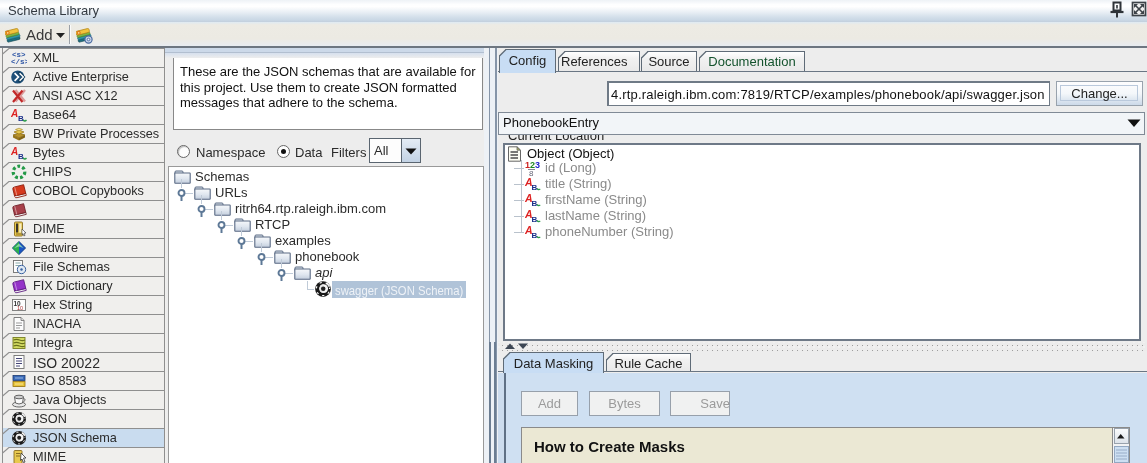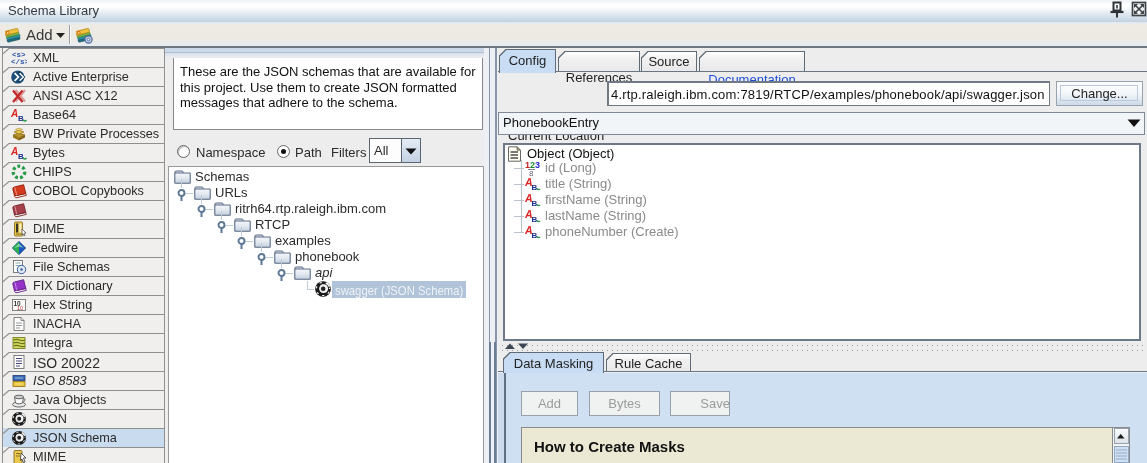--- a/index.html
+++ b/index.html
@@ -269,21 +269,21 @@
 <div class="abs" style="left:9px;top:371px;width:155px;height:1px;background:#8f8f8f;"></div>
 <svg class="abs" style="left:2px;top:371px;" width="8" height="7">
     <line x1="0" y1="6.5" x2="7.5" y2="0" stroke="#8f8f8f" stroke-width="1.1"></line>
   </svg>
 <svg class="abs" style="left:11px;top:373px;" width="16" height="16" viewBox="0 0 16 16">
     <rect x="2" y="2.5" width="12" height="5" fill="#3a6ab8" stroke="#1c3a70" stroke-width="0.8"></rect>
     <rect x="2" y="8.5" width="12" height="5" fill="#e8c43a" stroke="#93700e" stroke-width="0.8"></rect>
     <line x1="4" y1="5" x2="12" y2="5" stroke="#9ab8e0"></line>
     <line x1="4" y1="11" x2="12" y2="11" stroke="#f6e59a"></line>
   </svg>
-<div class="abs" style="left:33px;top:374px;font-size:12.7px;color:#2b2b2b;font-style:italic;">ISO 8583</div>
+<div class="abs" style="left:33px;top:374px;font-size:12.7px;color:#2b2b2b;">ISO 8583</div>
 <div class="abs" style="left:2px;top:390px;width:162px;height:19px;background:#f0efed;"></div>
 <div class="abs" style="left:9px;top:390px;width:155px;height:1px;background:#8f8f8f;"></div>
 <svg class="abs" style="left:2px;top:390px;" width="8" height="7">
     <line x1="0" y1="6.5" x2="7.5" y2="0" stroke="#8f8f8f" stroke-width="1.1"></line>
   </svg>
 <svg class="abs" style="left:11px;top:392px;" width="16" height="16" viewBox="0 0 16 16">
     <ellipse cx="8" cy="12.5" rx="6.5" ry="2.5" fill="#e8e8e8" stroke="#555" stroke-width="0.9"></ellipse>
     <path d="M3.5 5 L4.5 11 Q8 13 11.5 11 L12.5 5 Z" fill="#fafafa" stroke="#555" stroke-width="0.9"></path>
     <ellipse cx="8" cy="5" rx="4.5" ry="1.8" fill="#d0d0d0" stroke="#555" stroke-width="0.9"></ellipse>
     <path d="M12.5 6.5 q3 0.5 0 3.5" fill="none" stroke="#555" stroke-width="0.9"></path>
@@ -330,21 +330,21 @@
   </svg>
 <div class="abs" style="left:33px;top:450px;font-size:12.7px;color:#2b2b2b;">MIME</div>
 <div class="abs" style="left:2px;top:48px;width:1px;height:415px;background:#8f8f8f;"></div>
 <div class="abs" style="left:164px;top:48px;width:1px;height:415px;background:#8f8f8f;"></div>
 <div class="abs" style="left:173px;top:56px;width:310px;height:74px;background:#fff;border:1px solid #888;"></div>
 <div class="abs" style="left:180px;top:64px;font-size:13px;color:#111;line-height:15.5px;">These are the JSON schemas that are available for<br>this project. Use them to create JSON formatted<br>messages that adhere to the schema.</div>
 <div class="abs" style="left:177px;top:145px;width:13px;height:13px;border-radius:50%;background:#fdfdfd;border:1px solid #666;box-shadow:inset 1px 1px 1px #bbb;"></div>
 <div class="abs t13" style="left:196px;top:145px;">Namespace</div>
 <div class="abs" style="left:277px;top:145px;width:13px;height:13px;border-radius:50%;background:#fdfdfd;border:1px solid #666;"></div>
 <div class="abs" style="left:281px;top:149px;width:5px;height:5px;border-radius:50%;background:#111;"></div>
-<div class="abs t13" style="left:295px;top:145px;">Path</div>
+<div class="abs t13" style="left:295px;top:145px;">Data</div>
 <div class="abs t13" style="left:331px;top:145px;">Filters</div>
 <div class="abs" style="left:369px;top:138px;width:52px;height:25px;background:#fdfdfd;border:1px solid #5a6570;"></div>
 <div class="abs t13" style="left:374px;top:143px;">All</div>
 <div class="abs" style="left:401px;top:139px;width:19px;height:23px;background:linear-gradient(#e4ecf5,#c2d2e4);border-left:1px solid #5a6570;"></div>
 <svg class="abs" style="left:405px;top:148px;" width="12" height="7">
     <polygon points="0.5,0.5 11.5,0.5 6,6.5" fill="#111"></polygon>
   </svg>
 <div class="abs" style="left:168px;top:166px;width:316px;height:297px;background:#fff;border:1px solid #999;border-bottom:none;"></div>
 <svg class="abs" style="left:174px;top:170px;" width="17" height="14" viewBox="0 0 17 14">
 <rect x="1" y="1" width="8" height="4" rx="1" fill="#dfe6ee" stroke="#5a6a84" stroke-width="1"></rect>
@@ -484,31 +484,31 @@
 <div class="abs" style="left:484px;top:48px;width:14px;height:415px;background:#edf1f6;"></div>
 <div class="abs" style="left:489px;top:48px;width:1px;height:415px;background:#8695a8;"></div>
 <div class="abs" style="left:495px;top:48px;width:2px;height:415px;background:#8695a8;"></div>
 <div class="abs" style="left:489px;top:342px;width:2px;height:121px;background:#6b7d92;"></div>
 <div class="abs" style="left:494px;top:342px;width:2px;height:121px;background:#6b7d92;"></div>
 <div class="abs" style="left:498px;top:48px;width:649px;height:415px;background:#ededed;"></div>
 <div class="abs" style="left:558px;top:51px;width:82px;height:20px;background:linear-gradient(#ffffff,#f1f1f1 35%,#e9e9e9);border:1px solid #5f6b77;border-bottom:none;clip-path:polygon(0 7px,7px 0,100% 0,100% 100%,0 100%);"></div>
 <svg class="abs" style="left:558px;top:51px;" width="9" height="9">
     <line x1="0" y1="7.5" x2="7.5" y2="0" stroke="#5f6b77" stroke-width="1.3"></line>
   </svg>
-<div class="abs" style="left:561px;top:54px;width:76px;text-align:center;font-size:13px;color:#222;white-space:nowrap;margin-top:16px;">References</div>
+<div class="abs" style="left:561px;top:54px;width:76px;font-size:13px;color:#222;white-space:nowrap;">References</div>
 <div class="abs" style="left:641px;top:51px;width:56px;height:20px;background:linear-gradient(#ffffff,#f1f1f1 35%,#e9e9e9);border:1px solid #5f6b77;border-bottom:none;clip-path:polygon(0 7px,7px 0,100% 0,100% 100%,0 100%);"></div>
 <svg class="abs" style="left:641px;top:51px;" width="9" height="9">
     <line x1="0" y1="7.5" x2="7.5" y2="0" stroke="#5f6b77" stroke-width="1.3"></line>
   </svg>
 <div class="abs" style="left:644px;top:54px;width:50px;text-align:center;font-size:13px;color:#222;white-space:nowrap;">Source</div>
 <div class="abs" style="left:699px;top:51px;width:106px;height:20px;background:linear-gradient(#ffffff,#f1f1f1 35%,#e9e9e9);border:1px solid #5f6b77;border-bottom:none;clip-path:polygon(0 7px,7px 0,100% 0,100% 100%,0 100%);"></div>
 <svg class="abs" style="left:699px;top:51px;" width="9" height="9">
     <line x1="0" y1="7.5" x2="7.5" y2="0" stroke="#5f6b77" stroke-width="1.3"></line>
   </svg>
-<div class="abs" style="left:702px;top:54px;width:100px;text-align:center;font-size:13px;color:#1d4ed8;white-space:nowrap;margin-top:18px;">Documentation</div>
+<div class="abs" style="left:702px;top:54px;width:100px;text-align:center;font-size:13px;color:#14532d;white-space:nowrap;">Documentation</div>
 <div class="abs" style="left:498px;top:71px;width:649px;height:1px;background:#6a7684;"></div>
 <div class="abs" style="left:499px;top:49px;width:57px;height:24px;background:#c8ddf4;border:1px solid #5f6b77;border-bottom:none;clip-path:polygon(0 7px,7px 0,100% 0,100% 100%,0 100%);"></div>
 <svg class="abs" style="left:499px;top:49px;" width="9" height="9">
     <line x1="0" y1="7.5" x2="7.5" y2="0" stroke="#5f6b77" stroke-width="1.3"></line>
   </svg>
 <div class="abs" style="left:502px;top:53px;width:51px;text-align:center;font-size:13px;color:#222;white-space:nowrap;">Config</div>
 <div class="abs" style="left:508px;top:87px;font-size:13px;color:#222;margin-top:41px;">Current Location</div>
 <div class="abs" style="left:607px;top:81px;width:443px;height:25px;background:#fff;border:1px solid #6f7a86;border-width:2px 1px 1px 2px;"></div>
 <div class="abs" style="left:611px;top:87px;width:436px;overflow:hidden;font-size:13px;letter-spacing:0.2px;color:#111;white-space:nowrap;">4.rtp.raleigh.ibm.com:7819/RTCP/examples/phonebook/api/swagger.json</div>
 <div class="abs" style="left:1056px;top:81px;width:87px;height:25px;background:linear-gradient(#fdfdfe,#f4f7fa 50%,#e2eaf2 72%,#ccd9e9 100%);border:1px solid #98a2ad;"></div>
@@ -558,21 +558,21 @@
     <text x="6.5" y="13.5" font-size="8" font-weight="bold" fill="#1a2f8a">B</text>
     <path d="M12 12.5 q1.6 2 3.2 0.4" stroke="#2a9a4a" stroke-width="1.3" fill="none"></path>
   </svg>
 <div class="abs" style="left:545px;top:208px;font-size:13px;color:#8a8a8a;">lastName (String)</div>
 <div class="abs" style="left:514px;top:232px;width:10px;height:1px;background:#b9c2cc;"></div>
 <svg class="abs" style="left:525px;top:224px;" width="16" height="16" viewBox="0 0 16 16">
     <text x="0" y="9.5" font-size="10.5" font-weight="bold" font-style="italic" fill="#d22">A</text>
     <text x="6.5" y="13.5" font-size="8" font-weight="bold" fill="#1a2f8a">B</text>
     <path d="M12 12.5 q1.6 2 3.2 0.4" stroke="#2a9a4a" stroke-width="1.3" fill="none"></path>
   </svg>
-<div class="abs" style="left:545px;top:224px;font-size:13px;color:#8a8a8a;">phoneNumber (Create)</div>
+<div class="abs" style="left:545px;top:224px;font-size:13px;color:#8a8a8a;">phoneNumber (String)</div>
 <div class="abs" style="left:498px;top:342px;width:649px;height:9px;background:#ececec;
 background-image:radial-gradient(circle,#9e9e9e 0.7px,transparent 0.9px),radial-gradient(circle,#ffffff 0.7px,transparent 0.9px);background-size:5px 5px,5px 5px;background-position:32px 1px,33.5px 2.5px;"></div>
 <svg class="abs" style="left:505px;top:343px;" width="26" height="7">
 <polygon points="0,6 10,6 5,0.5" fill="#3c4654"></polygon>
 <polygon points="13,0.5 23,0.5 18,6" fill="#3c4654"></polygon>
 </svg>
 <div class="abs" style="left:606px;top:353px;width:85px;height:18px;background:linear-gradient(#ffffff,#f1f1f1 35%,#e9e9e9);border:1px solid #5f6b77;border-bottom:none;clip-path:polygon(0 7px,7px 0,100% 0,100% 100%,0 100%);"></div>
 <svg class="abs" style="left:606px;top:353px;" width="9" height="9">
     <line x1="0" y1="7.5" x2="7.5" y2="0" stroke="#5f6b77" stroke-width="1.3"></line>
   </svg>

